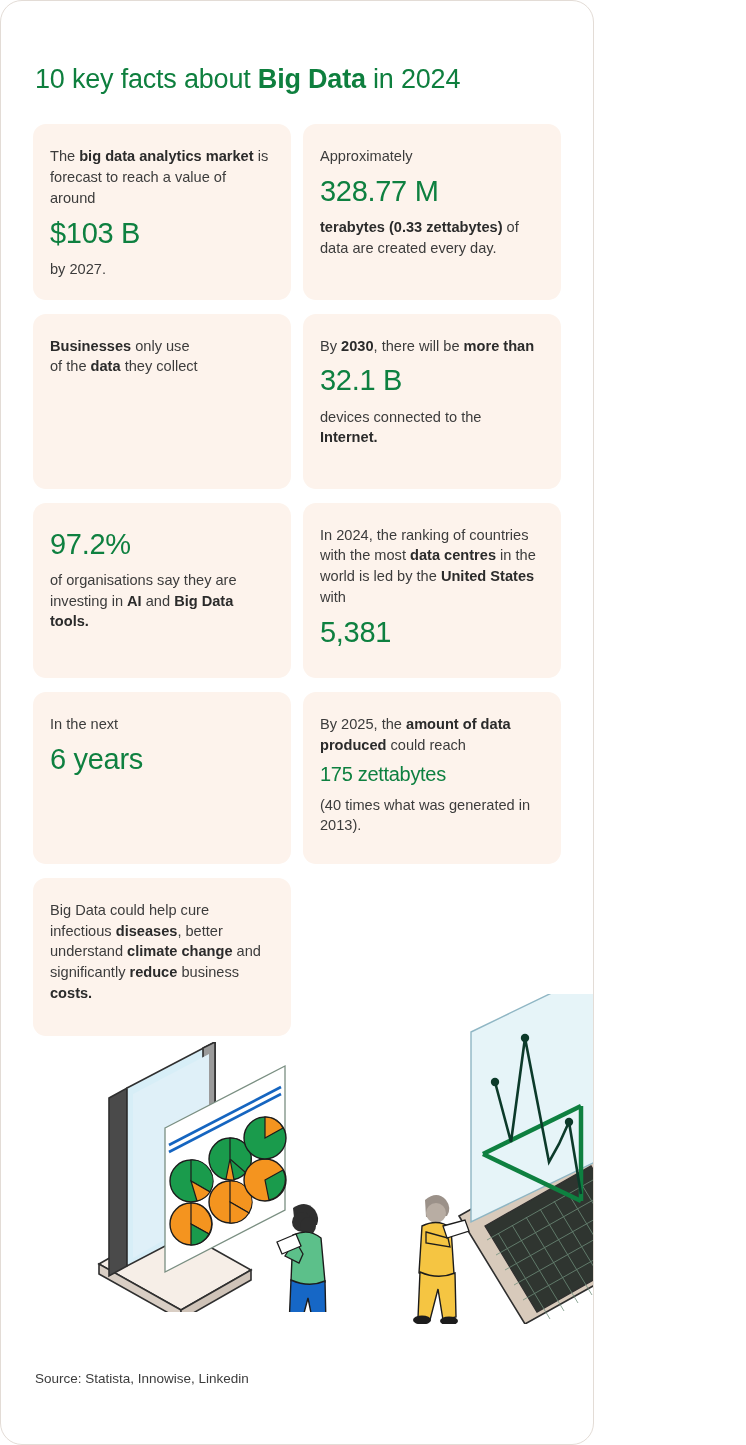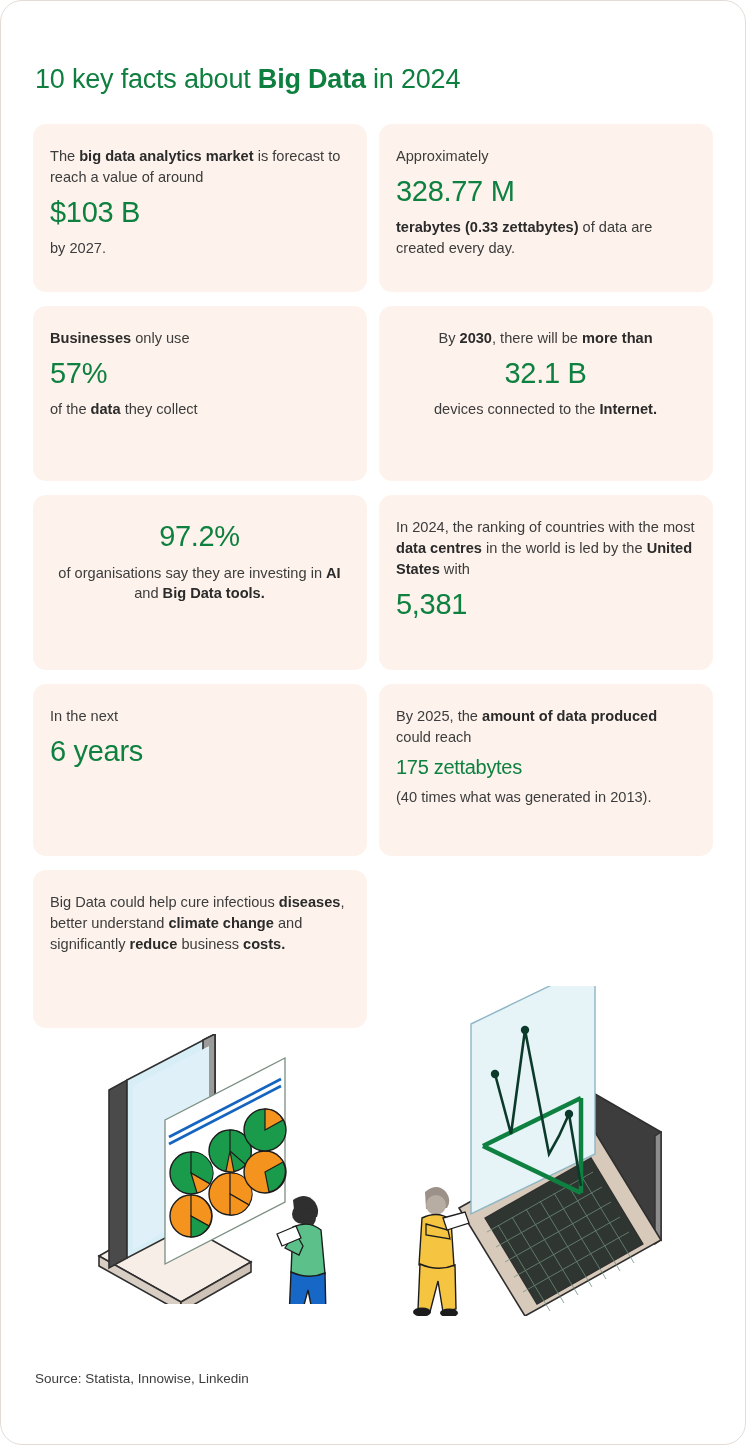--- a/index.html
+++ b/index.html
@@ -5,21 +5,21 @@
 <style>
   * { box-sizing: border-box; margin: 0; padding: 0; }
 
   html, body {
     background: #ffffff;
     font-family: "Liberation Sans", sans-serif;
   }
 
   .page {
     position: relative;
-    width: 746px;
+    width: 594px;
     height: 1445px;
     background: #ffffff;
     border: 1px solid #e3dcd6;
     border-radius: 22px;
     overflow: hidden;
   }
 
   
   .title-wrap {
     padding: 62px 34px 0 34px;
@@ -65,21 +65,21 @@
     font-weight: 400;
     letter-spacing: -0.3px;
     margin: 7px 0 8px 0;
   }
   .card .big.sm { font-size: 20px; }
   .card .big:first-child { margin-top: 2px; }
 
   
   .r1 { min-height: 168px; }
   .r2 { min-height: 159px; }
-  .r3 { min-height: 175px; text-align: center; }
+  .r3 { min-height: 175px; }
   .r4 { min-height: 172px; }
   .r5 { min-height: 158px; }
 
   
   .illus {
     position: relative;
     height: 300px;
     margin-top: 4px;
   }
   .illus svg { display: block; }
@@ -125,21 +125,20 @@
       <div class="big">328.77 M</div>
       <div class="line">
         <span></span><b>terabytes (0.33 zettabytes)</b><span> of data are created every day.</span>
       </div>
     </div>
 
     <div class="card r2">
       <div class="line">
         <span></span><b>Businesses</b><span> only use</span>
       </div>
-      <div class="big">57%</div>
       <div class="line">
         <span>of the </span><b>data</b><span> they collect</span>
       </div>
     </div>
 
 
     <div class="card r3">
       <div class="line">
         <span>By </span><b>2030</b><span>, there will be <b>more than</b></span>
       </div>

